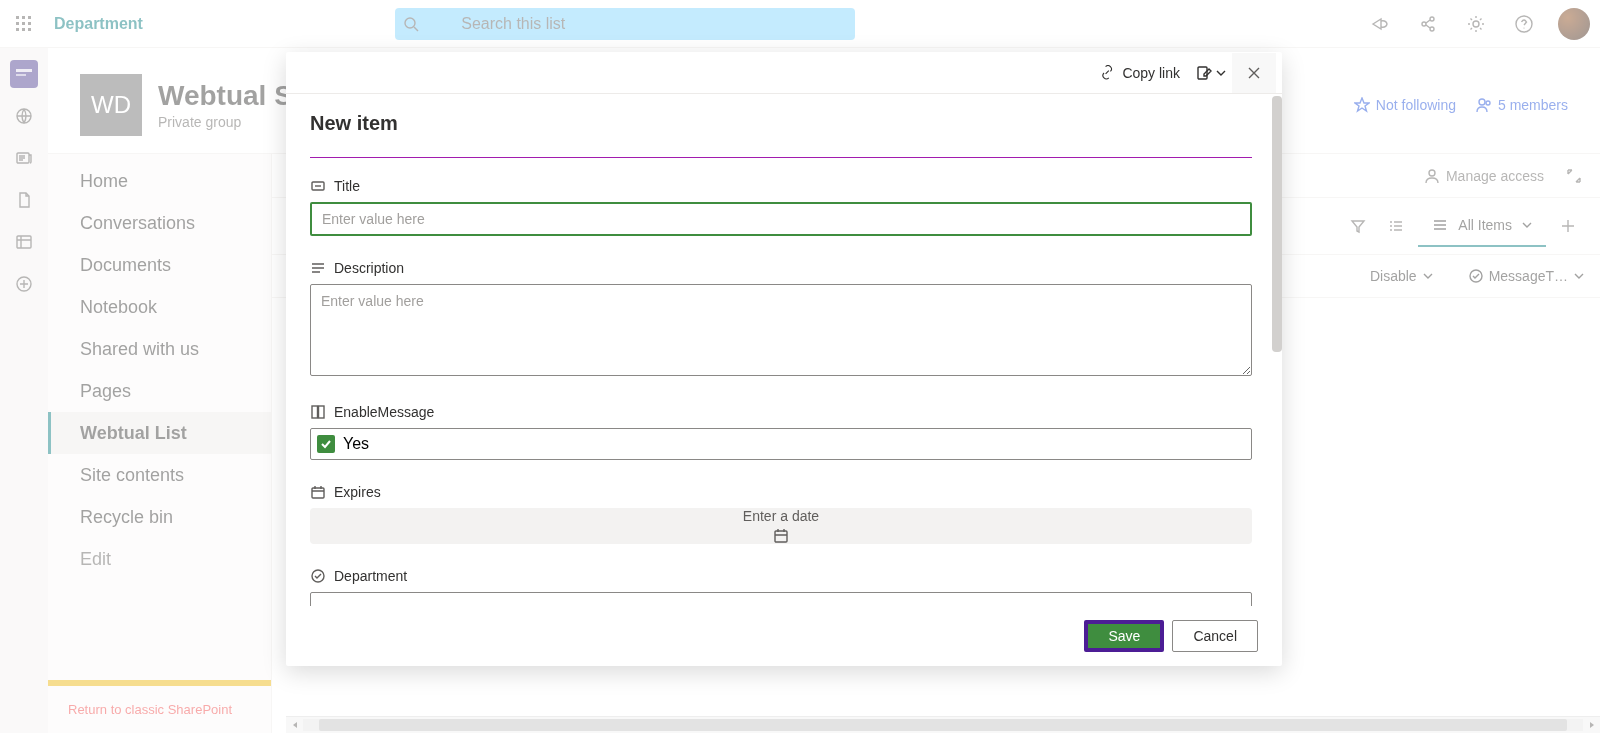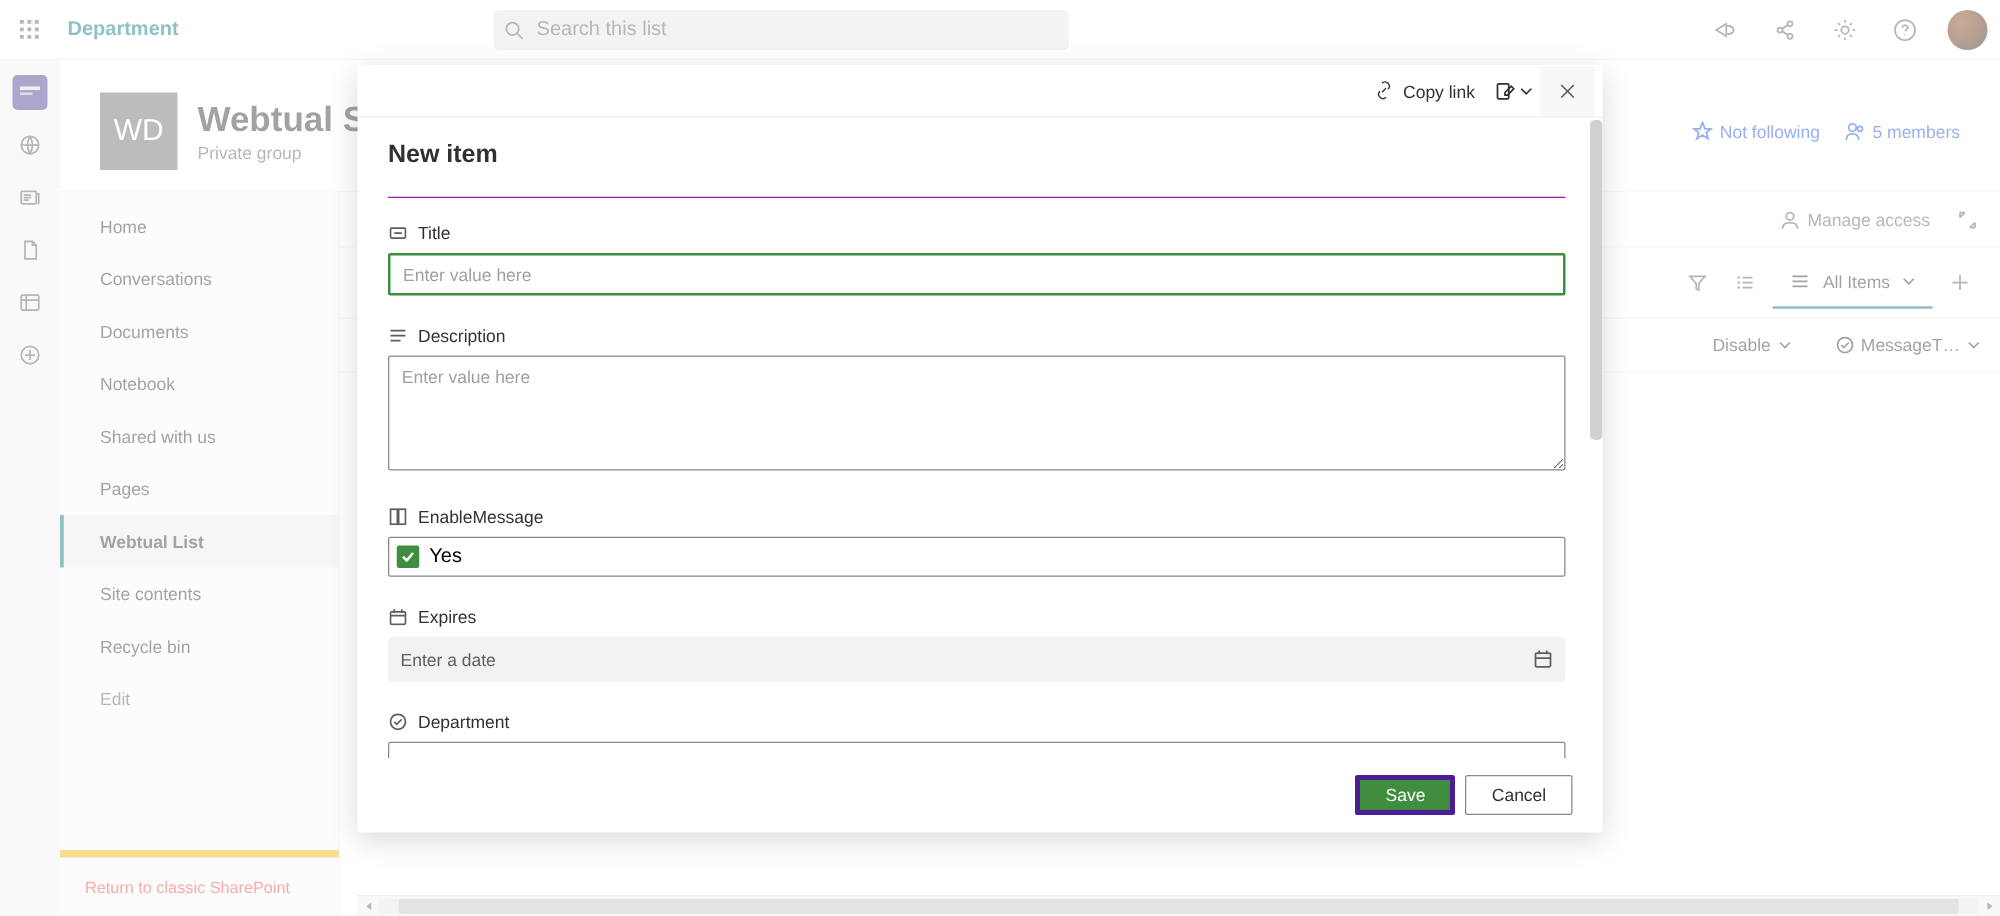--- a/index.html
+++ b/index.html
@@ -4,21 +4,21 @@
   <style>
     * { margin: 0; padding: 0; box-sizing: border-box; font-family: 'Segoe UI', sans-serif; }
     html, body { height: 100%; overflow: hidden; }
     body { position: relative; width: 1600px; height: 733px; background: #f3f2f1; }
 
     
     .topbar { height: 48px; background: #fff; display: flex; align-items: center; border-bottom: 1px solid #edebe9; }
     .waffle { width: 48px; height: 48px; display: flex; align-items: center; justify-content: center; cursor: pointer; }
     .brand { color: #03787c; font-weight: 600; font-size: 16px; padding-left: 6px; cursor: pointer; }
     .search-wrap { margin-left: auto; margin-right: auto; }
-    .searchbox { width: 460px; height: 32px; background: #e5e5e5; border-radius: 4px; display: flex; align-items: center; padding: 0 8px; color: #605e5c; }
+    .searchbox { width: 460px; height: 32px; background: #7dd3fc; border-radius: 4px; display: flex; align-items: center; padding: 0 8px; color: #605e5c; gap: 32px; }
     .top-actions { margin-left: auto; display: flex; align-items: center; gap: 8px; padding-right: 10px; }
     .top-icon-btn { width: 40px; height: 40px; display: flex; align-items: center; justify-content: center; cursor: pointer; color: #605e5c; }
     .avatar { width: 32px; height: 32px; border-radius: 50%; background: radial-gradient(circle at 30% 30%, #8b4513, #2c1810); margin-left: 6px; cursor: pointer; }
 
     
     .mainrow { display: flex; height: calc(100% - 48px); }
 
     
     .appbar { width: 48px; background: #f3f2f1; display: flex; flex-direction: column; align-items: center; gap: 14px; padding-top: 12px; }
     .app-icon { width: 28px; height: 28px; display: flex; align-items: center; justify-content: center; color: #605e5c; cursor: pointer; border-radius: 4px; }
@@ -29,21 +29,21 @@
     .sitehdr { height: 106px; padding: 16px 32px 8px; display: flex; align-items: center; border-bottom: 1px solid #edebe9; background: #fff; }
     .site-tile { width: 62px; height: 62px; background: #6b6b6b; color: #fff; display: flex; align-items: center; justify-content: center; font-size: 24px; font-weight: 400; margin-right: 16px; }
     .site-title { font-size: 28px; font-weight: 600; color: #323130; }
     .site-sub { font-size: 14px; color: #605e5c; margin-top: 2px; }
     .site-right { margin-left: auto; display: flex; align-items: center; gap: 20px; color: #1d4ed8; font-size: 14px; justify-content: flex-end; }
     .site-right .link { display: flex; align-items: center; gap: 6px; cursor: pointer; }
 
     .contentrow { flex: 1; display: flex; min-height: 0; }
     .sidenav { width: 224px; background: #faf9f8; border-right: 1px solid #edebe9; display: flex; flex-direction: column; }
     .nav-list { flex: 1; padding-top: 6px; }
-    .nav-item { height: 42px; display: flex; align-items: center; padding: 0 32px; font-size: 14px; color: #323130; cursor: pointer; }
+    .nav-item { height: 42px; display: flex; align-items: center; padding: 0 32px; font-size: 18px; color: #323130; cursor: pointer; }
     .nav-item.selected { background: #edebe9; border-left: 3px solid #03787c; padding-left: 29px; font-weight: 600; }
     .nav-item.edit { color: #605e5c; }
     .nav-bottom { font-size: 13px; color: #ef4444; padding: 16px 20px; cursor: pointer; border-top: 6px solid #eab308; }
 
     .pagearea { flex: 1; background: #fff; display: flex; flex-direction: column; }
     .cmdbar { height: 44px; border-bottom: 1px solid #edebe9; display: flex; align-items: center; padding: 0 12px 0 20px; }
     .cmd-right { margin-left: auto; display: flex; align-items: center; gap: 6px; color: #605e5c; font-size: 14px; }
     .cmd-btn { height: 32px; padding: 0 10px; display: flex; align-items: center; gap: 6px; cursor: pointer; border-radius: 2px; }
 
     .viewbar { height: 56px; display: flex; align-items: center; justify-content: flex-end; padding: 0 16px; gap: 6px; }
@@ -79,21 +79,21 @@
 
     .txt-input { width: 100%; height: 34px; border: 2px solid #3f8d3f; border-radius: 2px; padding: 0 10px; font-size: 14px; color: #323130; outline: none; }
     .txt-input::placeholder { color: #a19f9d; }
 
     .txt-area { width: 100%; height: 92px; border: 1px solid #8a8886; border-radius: 2px; padding: 8px 10px; font-size: 14px; color: #323130; resize: vertical; }
     .txt-area::placeholder { color: #a19f9d; }
 
     .enable-row { height: 32px; border: 1px solid #8a8886; border-radius: 2px; display: flex; align-items: center; padding: 0 6px; gap: 8px; cursor: pointer; background: #fff; }
     .chkbox { width: 18px; height: 18px; background: #3f8d3f; display: flex; align-items: center; justify-content: center; color: #fff; border-radius: 2px; }
 
-    .date-input { height: 36px; background: #f3f2f1; border-radius: 4px; display: flex; align-items: center; justify-content: space-between; padding: 0 10px; color: #605e5c; font-size: 14px; cursor: text; }
+    .date-input { height: 36px; background: #f3f2f1; border-radius: 4px; display: flex; align-items: center; justify-content: space-between; padding: 0 10px; color: #605e5c; font-size: 14px; cursor: text; flex-direction: column; }
 
     .dept-input { height: 32px; border: 1px solid #8a8886; border-radius: 2px; padding: 0 10px; font-size: 14px; color: #323130; display: flex; align-items: center; cursor: text; }
 
     .modal-ftr { height: 60px; display: flex; align-items: center; justify-content: flex-end; gap: 8px; padding: 0 24px; }
     .btn { height: 32px; padding: 0 20px; font-size: 14px; border-radius: 2px; cursor: pointer; display: flex; align-items: center; justify-content: center; }
     .btn-primary { background: #3f8d3f; color: #fff; border: 4px solid #4c1d95; }
     .btn-default { background: #fff; color: #323130; border: 1px solid #8a8886; }
 
     
     .form-scrollbar { position: absolute; top: 2px; right: 0; width: 10px; height: 50%; background: #d2d0ce; border-radius: 4px; }

